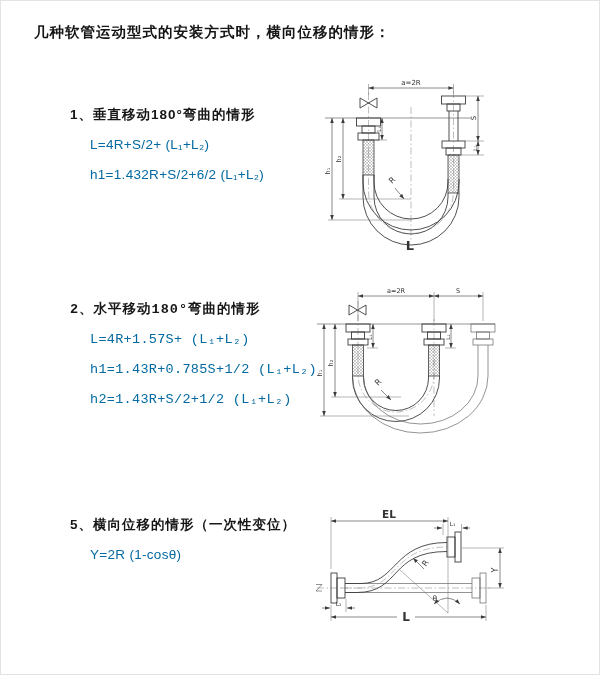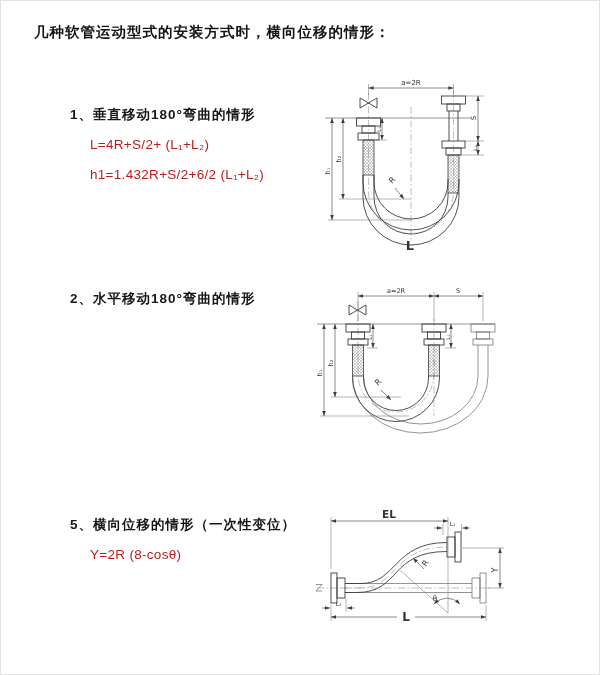--- a/index.html
+++ b/index.html
@@ -7,22 +7,22 @@
     position:relative;width:600px;height:675px;background:#ffffff;
     border:1px solid #e3e3e3;box-sizing:border-box;overflow:hidden;
     font-family:"Liberation Sans","DejaVu Sans",sans-serif;color:#1d1d1d;
   }
   .title{
     position:absolute;left:33px;top:22px;margin:0;
     font-size:14.5px;font-weight:600;letter-spacing:1px;color:#151515;
   }
   .sec{position:absolute;left:45px;margin-left:24px;}
   .sec .heading{font-size:13.5px;font-weight:600;letter-spacing:1px;color:#171717;line-height:20px;margin-bottom:5px;}
-  .sec .formula{font-size:13.5px;font-weight:500;line-height:30px;margin-left:20px;color:#b91c1c;letter-spacing:.3px;}
-  #sec1{top:104px;} #sec2{top:288px;} #sec3{top:514px;}
+  .sec .formula{font-size:13.5px;font-weight:500;line-height:30px;margin-left:20px;color:#0369a1;letter-spacing:.3px;}
+  #sec1{top:104px;} #sec2{top:299px;font-family:Liberation Mono, monospace;} #sec3{top:514px;}
   .diag{position:absolute;}
   #d1{left:305px;top:72px;} #d2{left:300px;top:283px;} #d3{left:305px;top:505px;}
   svg text{fill:#333;font-family:"DejaVu Sans",sans-serif;}
   .pl{stroke:#3c3c3c;stroke-width:.9;fill:none;}      
   .pl2{stroke:#5a5a5a;stroke-width:.65;fill:none;}    
   .dim{stroke:#4a4a4a;stroke-width:.65;fill:none;}    
   .ext{stroke:#6a6a6a;stroke-width:.5;fill:none;}     
   .cl{stroke:#8a8a8a;stroke-width:.55;fill:none;stroke-dasharray:7 2.5 1.5 2.5;} 
   .braid{stroke:#3c3c3c;stroke-width:.8;}
 </style>
@@ -34,25 +34,28 @@
   <h1 class="title">几种软管运动型式的安装方式时，横向位移的情形：</h1>
 
   <section class="sec" id="sec1">
     <div class="heading">1、垂直移动180°弯曲的情形</div>
     <div class="formula">L=4R+S/2+ (L₁+L₂)</div>
     <div class="formula">h1=1.432R+S/2+6/2 (L₁+L₂)</div>
   </section>
 
   <section class="sec" id="sec2">
     <div class="heading">2、水平移动180°弯曲的情形</div>
+    <div class="formula">L=4R+1.57S+ (L₁+L₂)</div>
+    <div class="formula">h1=1.43R+0.785S+1/2 (L₁+L₂)</div>
+    <div class="formula">h2=1.43R+S/2+1/2 (L₁+L₂)</div>
   </section>
 
   <section class="sec" id="sec3">
     <div class="heading">5、横向位移的情形（一次性变位）</div>
-    <div class="formula">Y=2R (8-cosθ)</div>
+    <div class="formula">Y=2R (1-cosθ)</div>
   </section>
 
   <svg id="d1" class="diag" width="290" height="185" viewBox="305 72 290 185">
     <defs>
       <marker id="m1" viewBox="0 0 8 6" markerWidth="9" markerHeight="7" refX="7.5" refY="3" orient="auto-start-reverse">
         <path d="M0.5,0.5 L7.5,3 L0.5,5.5 Z" fill="#3a3a3a"></path>
       </marker>
       <pattern id="br1" width="3" height="3" patternUnits="userSpaceOnUse">
         <path d="M0,3 L3,0 M0,0 L3,3" stroke="#777" stroke-width="0.35"></path>
       </pattern>

